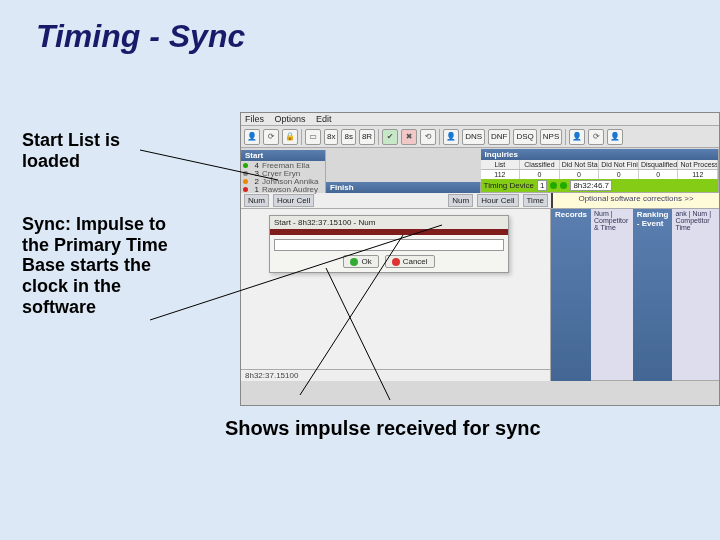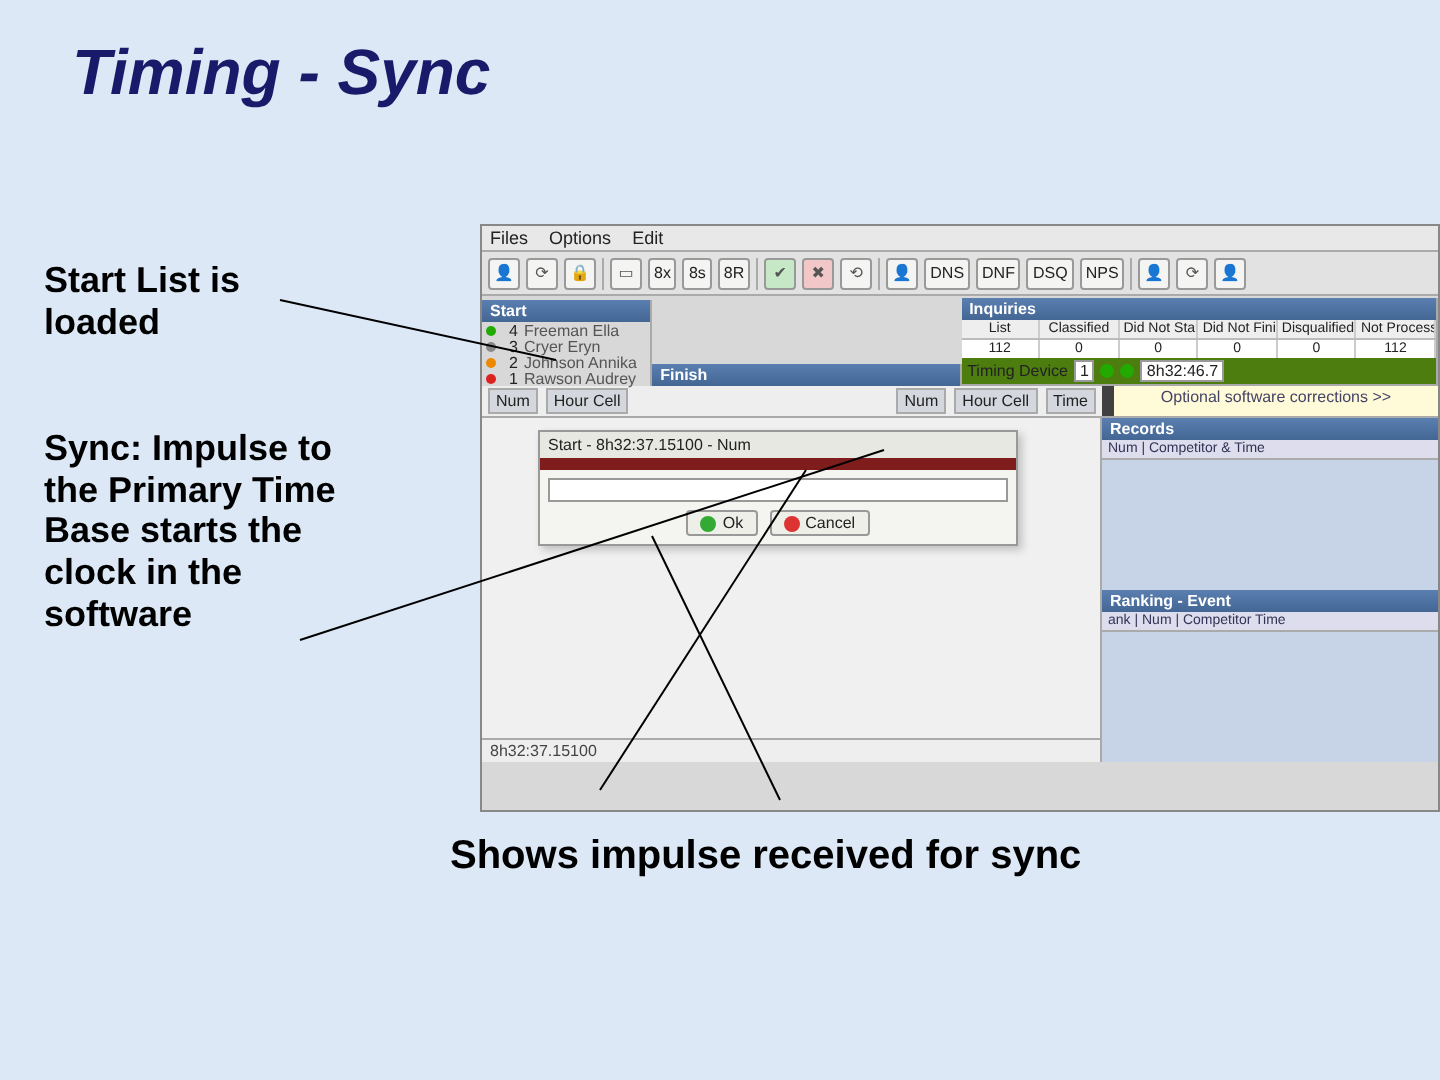--- a/index.html
+++ b/index.html
@@ -63,46 +63,46 @@
 
   .inq-table { font-size: 7px; width: 100%; }
   .inq-head { display: flex; background: #eee; border-bottom: 1px solid #bbb; }
   .inq-cell { flex: 1; padding: 1px 2px; border-right: 1px solid #ccc; text-align: center; white-space: nowrap; overflow: hidden; }
   .inq-row { display: flex; }
   .inq-row .inq-cell { background: #fff; }
   .sub-head { background: #d4d7dd; padding: 1px 3px; border: 1px solid #aaa; font-size: 8px; display: inline-block; }
 
   .opt-strip { display: flex; background: #eee; border-bottom: 1px solid #aaa; font-size: 8px; }
   .opt-left { width: 310px; display: flex; align-items: center; gap: 4px; padding: 1px 3px; }
-  .opt-right { flex: 1; text-align: center; border-left: 6px solid #404040; padding: 1px 3px; color: #446; background: #fffbd8; }
+  .opt-right { flex: 1; text-align: center; border-left: 2px solid #404040; padding: 1px 3px; color: #446; background: #fffbd8; }
 
   .lower { display: flex; height: calc(100% - 120px); }
   .lower-left { width: 310px; border-right: 1px solid #aaa; position: relative; background: #f0f0f0; }
-  .lower-right { flex: 1; display: flex; flex-direction: column; }
+  .lower-right { flex: 1; display: flex; }
 
   .dialog {
     position: absolute; top: 6px; left: 28px; width: 240px; background: #f4f4f0;
     border: 1px solid #999; box-shadow: 2px 2px 4px rgba(0,0,0,0.2); font-size: 8px;
   }
   .dlg-title { background: #e8e8e2; padding: 2px 4px; border-bottom: 6px solid #7f1d1d; }
   .dlg-body { padding: 4px; }
   .dlg-input { width: 100%; height: 12px; border: 1px solid #999; background: #fff; margin-bottom: 4px; }
   .dlg-btns { display: flex; gap: 6px; justify-content: center; }
   .dlg-btn { display: inline-flex; align-items: center; gap: 3px; border: 1px solid #999; border-radius: 2px; padding: 1px 6px; background: #efefe9; font-size: 8px; justify-content: flex-end; }
   .dlg-btn .ok-dot { width: 8px; height: 8px; border-radius: 50%; background: #3a3; }
   .dlg-btn .x-dot { width: 8px; height: 8px; border-radius: 50%; background: #d33; }
 
   .status { position: absolute; bottom: 0; left: 0; right: 0; height: 12px;
     background: #eee; border-top: 1px solid #aaa; font-size: 8px; padding: 1px 4px; color: #444; }
 
   .panel-head { background: linear-gradient(#5a7fb0,#436694); color: #fff; font-size: 8px; padding: 1px 4px; font-weight: bold; }
   .panel-cols { background: #dde; font-size: 7px; padding: 1px 3px; border-bottom: 1px solid #aaa; color: #335; }
   .panel-body { flex: 1; background: #c7d3e6; }
 
-  .dev-row { display: flex; align-items: center; gap: 3px; font-size: 8px; padding: 1px 3px; background: #4d7c0f; border-bottom: 1px solid #aaa; }
+  .dev-row { display: flex; align-items: center; gap: 3px; font-size: 8px; padding: 1px 3px; background: #84cc16; border-bottom: 1px solid #aaa; }
   .dev-box { border: 1px solid #999; padding: 0 2px; background: #fff; }
   .dev-dot { width: 7px; height: 7px; background: #2a0; border-radius: 50%; }
 
   
   .lines { position: absolute; top: 0; left: 0; width: 720px; height: 540px; pointer-events: none; }
 </style>
 </head>
 <body>
 
 <div class="slide-title">Timing - Sync</div>

